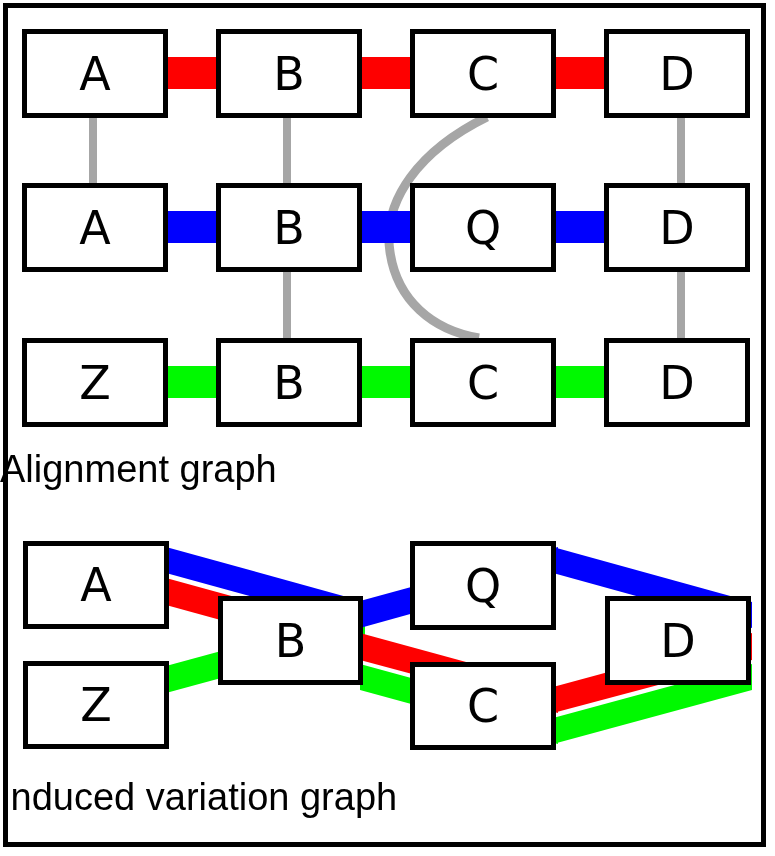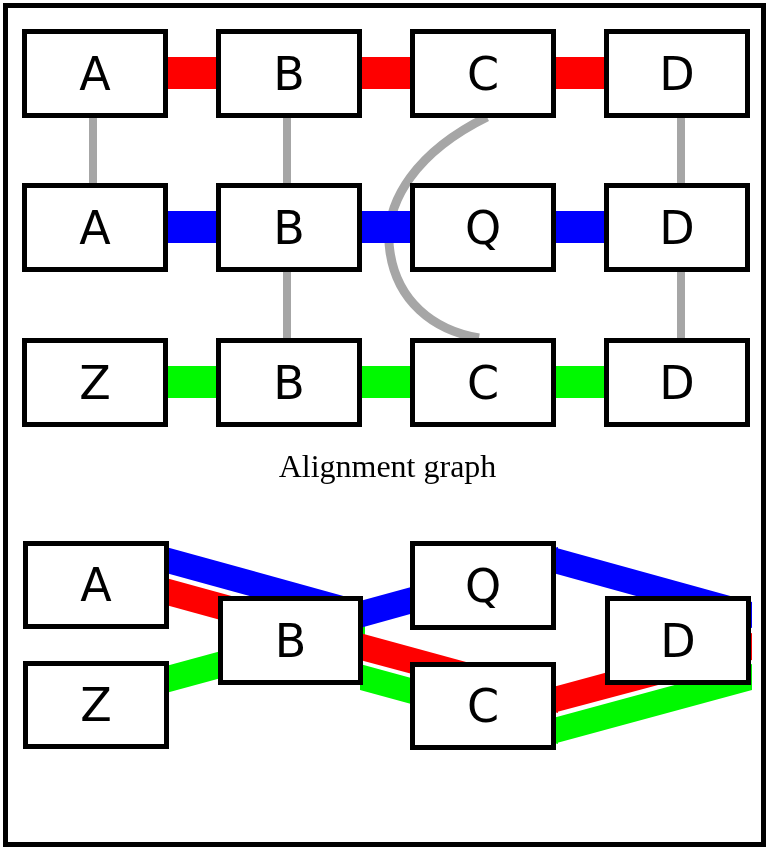--- a/index.html
+++ b/index.html
@@ -48,23 +48,23 @@
     font-family: "DejaVu Sans", sans-serif;
     font-size: 46px;
     line-height: 1;
     color: #000000;
     font-weight: 400;
     letter-spacing: 0;
     user-select: none;
   }
   .caption {
     position: absolute;
-    text-align: center;
-    font-family: Liberation Serif, serif;
-    font-size: 32px;
+    text-align: left;
+    font-family: Liberation Sans, sans-serif;
+    font-size: 38px;
     line-height: 1;
     color: #000000;
     white-space: nowrap;
   }
 </style>
 </head>
 <body>
 
 <div id="figure">
 
@@ -157,14 +157,15 @@
       <div class="node-box" style="left: 410px; top: 662px; width: 146px; height: 88px;">
         <span class="node-label">C</span>
       </div>
       <div class="node-box" style="left: 605px; top: 596px; width: 146px; height: 89px;">
         <span class="node-label">D</span>
       </div>
     </div>
 
   <div class="caption" id="caption-alignment" style="left: 0px; top: 450px; width: 775px;">Alignment graph</div>
 
+  <div class="caption" id="caption-induced" style="left: 0px; top: 778px; width: 775px;">Induced variation graph</div>
 
 </div>
 
 </body></html>

